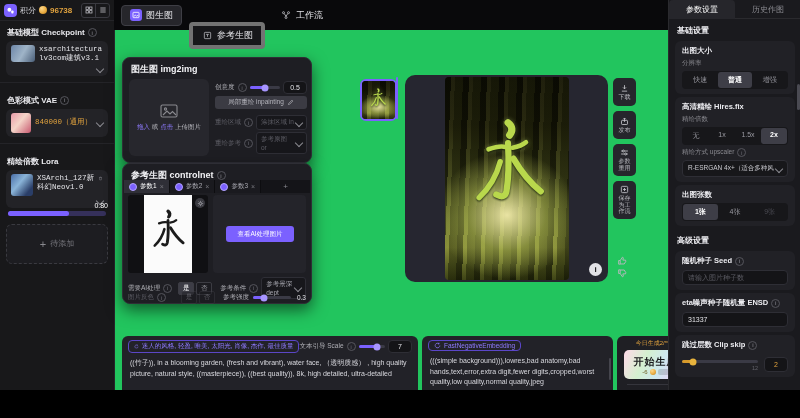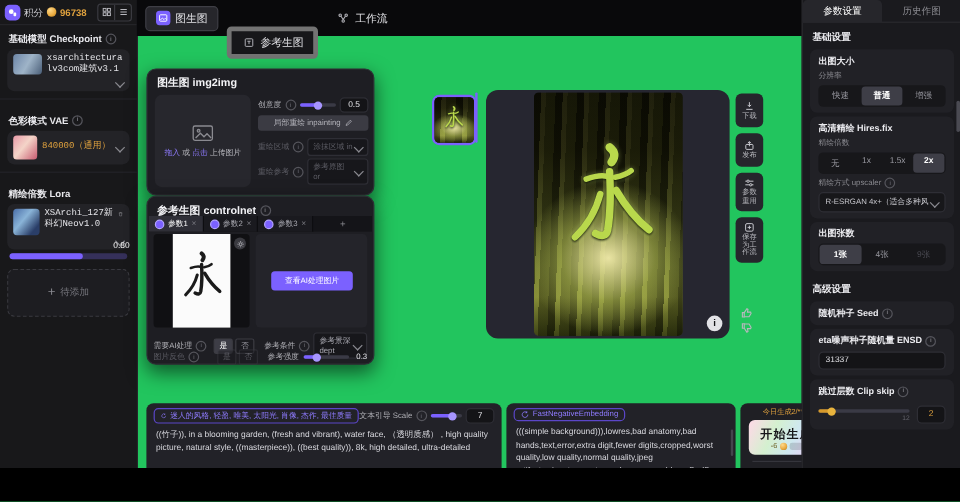--- a/index.html
+++ b/index.html
@@ -603,20 +603,21 @@
       </div>
     </div>
 
     <div class="rsec">高级设置</div>
 
     <div class="rcard">
       <div class="rtitle">
           <span>随机种子 Seed</span>
           <span class="info"></span>
         </div>
+      <input class="rinp" placeholder="请输入图片种子数" style="">
     </div>
 
     <div class="rcard">
       <div class="rtitle">
           <span>eta噪声种子随机量 ENSD</span>
           <span class="info"></span>
         </div>
       <input class="rinp" value="31337" style="">
     </div>
 

